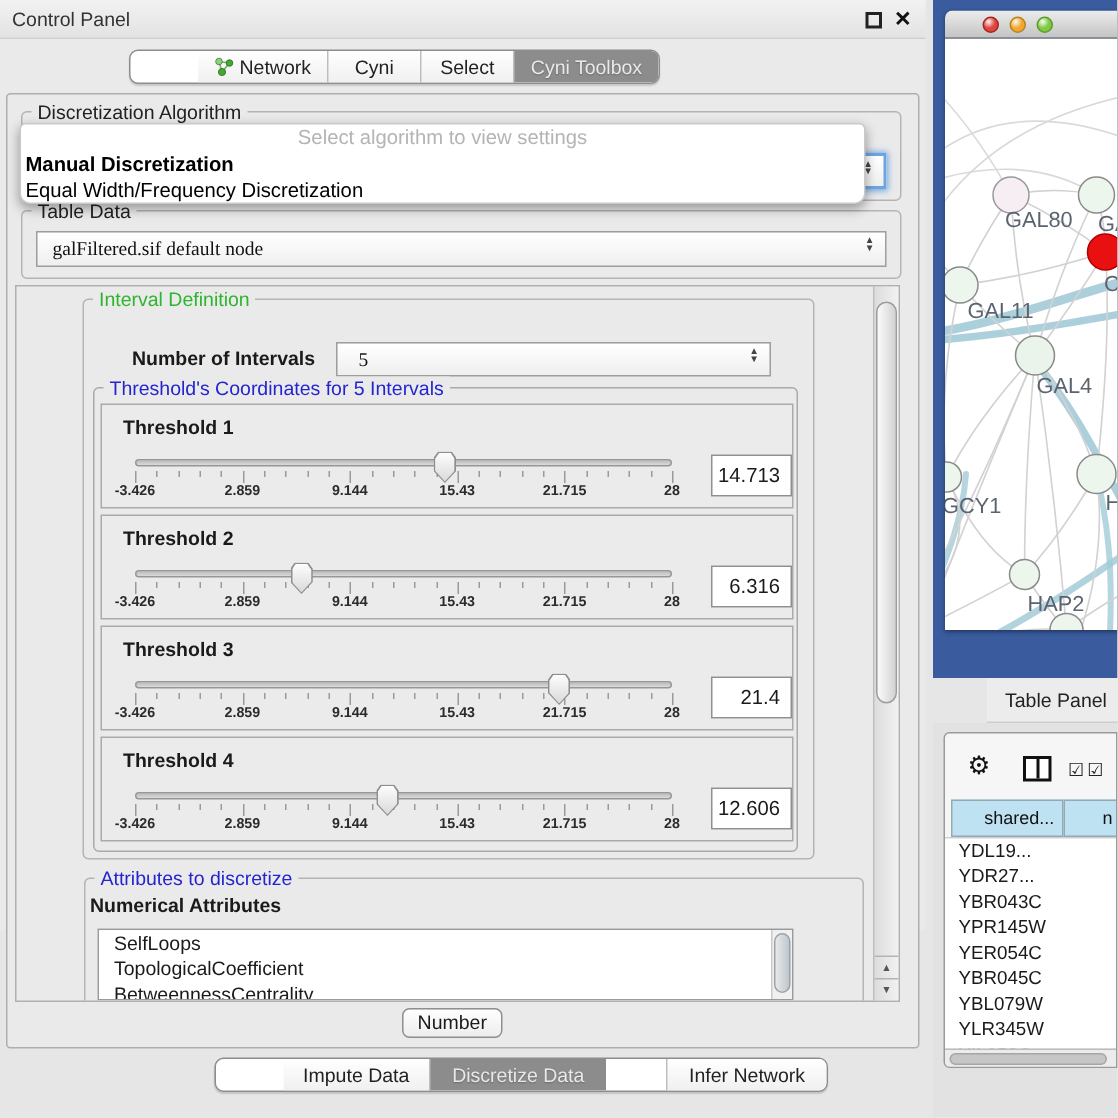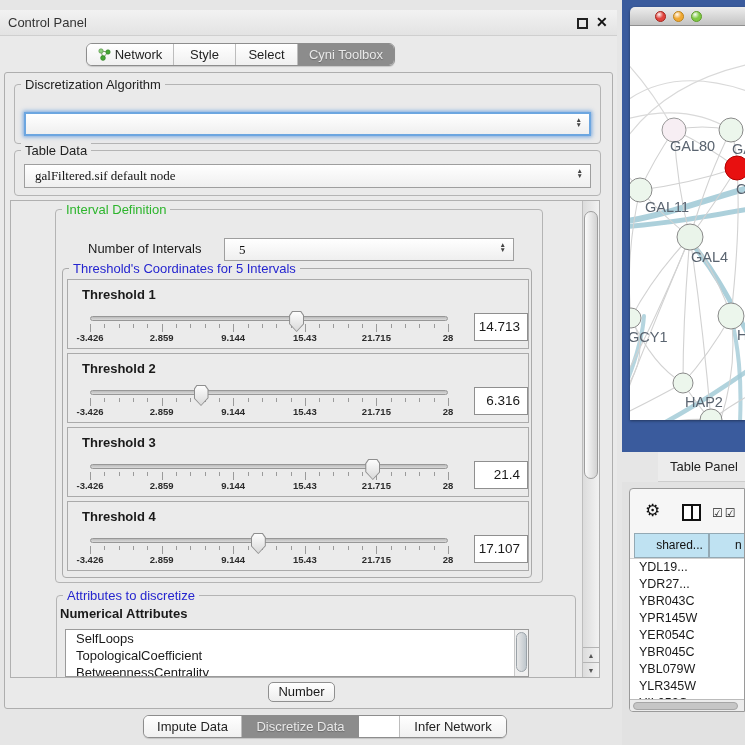--- a/index.html
+++ b/index.html
@@ -1,30 +1,30 @@
 <!DOCTYPE html>
 <html><head>
 <meta charset="utf-8">
 <style>
   * { margin:0; padding:0; box-sizing:border-box; }
   html,body { width:745px; height:745px; overflow:hidden; background:#e6e6e6;
     font-family:"Liberation Sans", sans-serif; color:#1a1a1a; }
   #stage { position:relative; width:745px; height:745px; }
 
   
-  .cp { position:absolute; left:0; top:10px; width:617px; height:620px; background:#eaeaea; }
+  .cp { position:absolute; left:0; top:0; width:617px; height:620px; background:#eaeaea; }
   .cp-titlebar { position:absolute; left:0; top:0; width:617px; height:26px;
     background:linear-gradient(#f2f2f2,#e3e3e3); border-bottom:1px solid #cfcfcf; }
   .cp-title { position:absolute; left:8px; top:5px; font-size:13px; color:#333; }
   .float-ico { position:absolute; left:577px; top:8px; width:11px; height:11px; border:2px solid #222; }
   .close-ico { position:absolute; left:596px; top:4px; font-size:14px; font-weight:bold; color:#111; }
 
   
   .seg { position:absolute; display:flex; border:1px solid #8d8d8d; border-radius:6px;
-    overflow:hidden; background:#fff; box-shadow:0 1px 1px rgba(0,0,0,.15); }
+    overflow:hidden; background:#fff; box-shadow:0 1px 1px rgba(0,0,0,.15);padding-left:45px; }
   .seg .sg { height:21px; line-height:21px; text-align:center; font-size:13px; color:#222;
     background:linear-gradient(#ffffff,#f0f0f0); white-space:nowrap; }
   .seg .sg + .sg { border-left:1px solid #bdbdbd; }
   .seg .sg.sel { background:#8c8c8c; color:#e9e9e9; text-shadow:0 1px 1px rgba(0,0,0,.25); }
   #top-tabs { left:86px; top:33px; }
   #top-tabs .sg:nth-child(1){ width:86px; display:flex; align-items:center; justify-content:center; gap:4px;}
   #top-tabs .sg:nth-child(2){ width:62px; } #top-tabs .sg:nth-child(3){ width:62px; }
   #top-tabs .sg:nth-child(4){ width:97px; } #top-tabs .sg:nth-child(5){ width:132px; }
   #bottom-tabs { left:143px; top:705px; }
   #bottom-tabs .sg:nth-child(1){ width:97px; } #bottom-tabs .sg:nth-child(2){ width:118px; }
@@ -57,21 +57,21 @@
   .scrollpane { position:absolute; left:10px; top:190px; width:590px; height:478px;
     border:1px solid #b0b0b0; background:#eaeaea; overflow:hidden; }
   .vsb { position:absolute; right:0; top:0; width:17px; height:476px;
     background:linear-gradient(90deg,#dcdcdc,#f2f2f2); border-left:1px solid #bdbdbd; }
   .vsb-thumb { position:absolute; left:1px; top:10px; width:14px; height:268px;
     background:linear-gradient(90deg,#fbfbfb,#d2d2d2); border:1px solid #9d9d9d; border-radius:7px; }
   .vsb-btn { position:absolute; left:0; width:16px; height:15px; border-top:1px solid #b4b4b4;
     font-size:7px; color:#555; text-align:center; line-height:15px; }
 
   
-  #lbl-numintervals { position:absolute; left:32px; top:31px; font-size:13px; font-weight:normal; }
+  #lbl-numintervals { position:absolute; left:32px; top:31px; font-size:13px; font-weight:bold; }
   .thr-box { position:absolute; left:4px; width:462px; height:70px;
     border:1px solid #aaaaaa; background:#ebebeb; }
   .thr-label { position:absolute; left:14px; top:7px; font-size:13px; font-weight:bold; }
   .track { position:absolute; left:22px; top:36px; width:358px; height:5px;
     background:linear-gradient(#bbbbbb,#dadada); border:1px solid #979797; border-radius:3px; }
   .ticks { position:absolute; left:22px; top:44px; width:358px; height:9px; }
   .tick { position:absolute; top:0; width:1px; height:4px; background:#9a9a9a; }
   .tick.major { height:8px; }
   .ticklabels { position:absolute; left:22px; top:52px; width:358px; height:12px; }
   .ticklabels span { position:absolute; width:60px; text-align:center; font-size:9.5px;
@@ -156,34 +156,39 @@
         <svg width="13" height="13" viewBox="0 0 13 13">
           <line x1="3" y1="3" x2="10" y2="4" stroke="#7aa56a" stroke-width="1"></line>
           <line x1="3" y1="3" x2="5" y2="10" stroke="#7aa56a" stroke-width="1"></line>
           <line x1="10" y1="4" x2="5" y2="10" stroke="#7aa56a" stroke-width="1"></line>
           <circle cx="3" cy="3" r="2.2" fill="#8ed07e" stroke="#4d8a3d" stroke-width=".6"></circle>
           <circle cx="10" cy="4" r="2.2" fill="#46a636" stroke="#2f7a23" stroke-width=".6"></circle>
           <circle cx="5" cy="10" r="2.4" fill="#46a636" stroke="#2f7a23" stroke-width=".6"></circle>
         </svg>
         <span>Network</span>
       </span>
-      <span class="sg">Style</span>
+      <span class="sg">Cyni</span>
       <span class="sg">Select</span>
       <span class="sg sel">Cyni Toolbox</span>
     </div>
 
     <div class="cp-main"></div>
 
     <div class="group" style="left:14px; top:74px; width:587px; height:60px;">
       <span class="gtitle">Discretization Algorithm</span>
     </div>
     <div class="combo focused" style="left:24px; top:102px; width:567px; height:24px;">
       <span class="spin">▲<br>▼</span>
     </div>
 
+    <div class="popup">
+      <div class="hint">Select algorithm to view settings</div>
+      <div class="pitem first">Manual Discretization</div>
+      <div class="pitem">Equal Width/Frequency Discretization</div>
+    </div>
 
     <div class="group" style="left:14px; top:140px; width:587px; height:46px;">
       <span class="gtitle">Table Data</span>
     </div>
     <div class="combo" style="left:24px; top:154px; width:567px; height:24px;">
       <span class="ctext">galFiltered.sif default node</span>
       <span class="spin">▲<br>▼</span>
     </div>
 
     <div class="scrollpane">
@@ -370,21 +375,21 @@
               <div class="ticklabels">
                   <span style="left: -30px;">-3.426</span>
                   <span style="left: 41.6px;">2.859</span>
                   <span style="left: 113.2px;">9.144</span>
                   <span style="left: 184.8px;">15.43</span>
                   <span style="left: 256.4px;">21.715</span>
                   <span style="left: 328px;">28</span>
                 </div>
               <div class="thumb" style="left: 182.8px;"></div>
             </div>
-            <div class="valfield">17.107</div>
+            <div class="valfield">12.606</div>
           </div>
         </div>
       </div>
 
       <div class="group" style="left:45px; top:394px; width:520px; height:110px;">
         <span class="gtitle blue">Attributes to discretize</span>
       </div>
       <span id="lbl-numattrs">Numerical Attributes</span>
       <div class="attr-list">
         <div class="attr-list-items">

